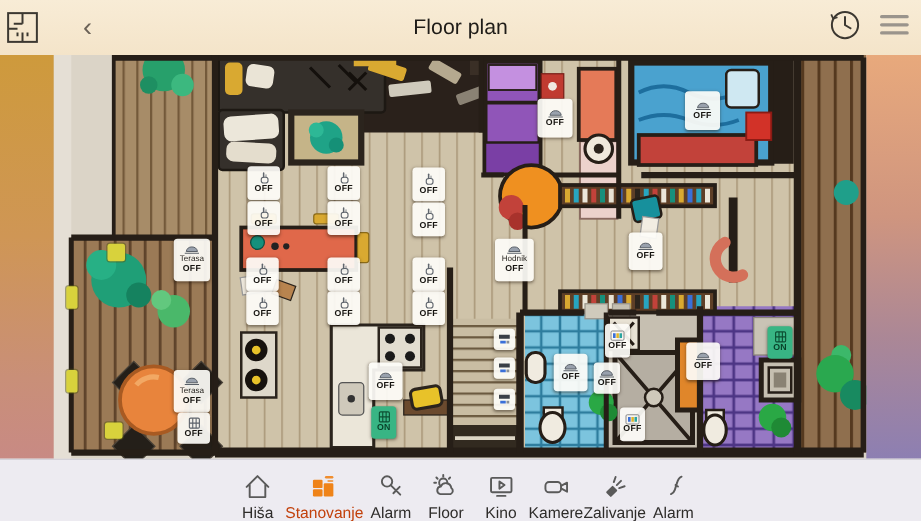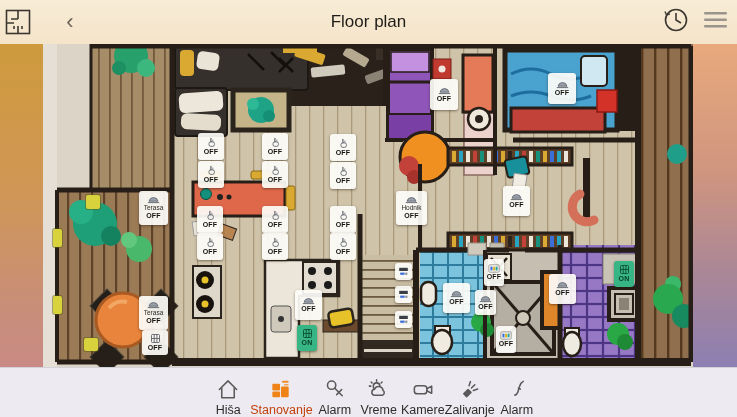--- a/index.html
+++ b/index.html
@@ -553,21 +553,30 @@
       <span class="nav-label">Alarm</span>
     </div>
     <div class="nav-item">
       <span class="nav-ico">
         <svg width="26" height="25" viewBox="0 0 26 26" fill="none" stroke="#5a5a5a" stroke-width="1.6" stroke-linecap="round" stroke-linejoin="round">
           <circle cx="10.5" cy="9.5" r="3.4"></circle>
           <path d="M10.5 4.5 V3 M5.8 6.2 L4.8 5.2 M4.5 9.5 H3 M15.2 6.2 L16.2 5.2"></path>
           <path d="M8 19 a3.2 3.2 0 0 1 .4 -6.3 a4.6 4.6 0 0 1 8.8 1.2 a2.9 2.9 0 0 1 -.6 5.1 z" fill="#edebf1"></path>
         </svg>
       </span>
-      <span class="nav-label">Vreme</span>
+      <span class="nav-label">Floor</span>
+    </div>
+    <div class="nav-item">
+      <span class="nav-ico">
+        <svg width="26" height="25" viewBox="0 0 26 26" fill="none" stroke="#5a5a5a" stroke-width="1.6" stroke-linecap="round" stroke-linejoin="round">
+          <rect x="4.5" y="5.5" width="17" height="12" rx="1"></rect>
+          <path d="M11.5 8.5 L15.7 11.5 L11.5 14.5 Z M9.5 20.5 H16.5"></path>
+        </svg>
+      </span>
+      <span class="nav-label">Kino</span>
     </div>
     <div class="nav-item">
       <span class="nav-ico">
         <svg width="26" height="25" viewBox="0 0 26 26" fill="none" stroke="#5a5a5a" stroke-width="1.6" stroke-linecap="round" stroke-linejoin="round">
           <rect x="4" y="9" width="13" height="8.5" rx="3"></rect>
           <path d="M17 12.2 L22 9.5 V17 L17 14.3"></path>
         </svg>
       </span>
       <span class="nav-label">Kamere</span>
     </div>

